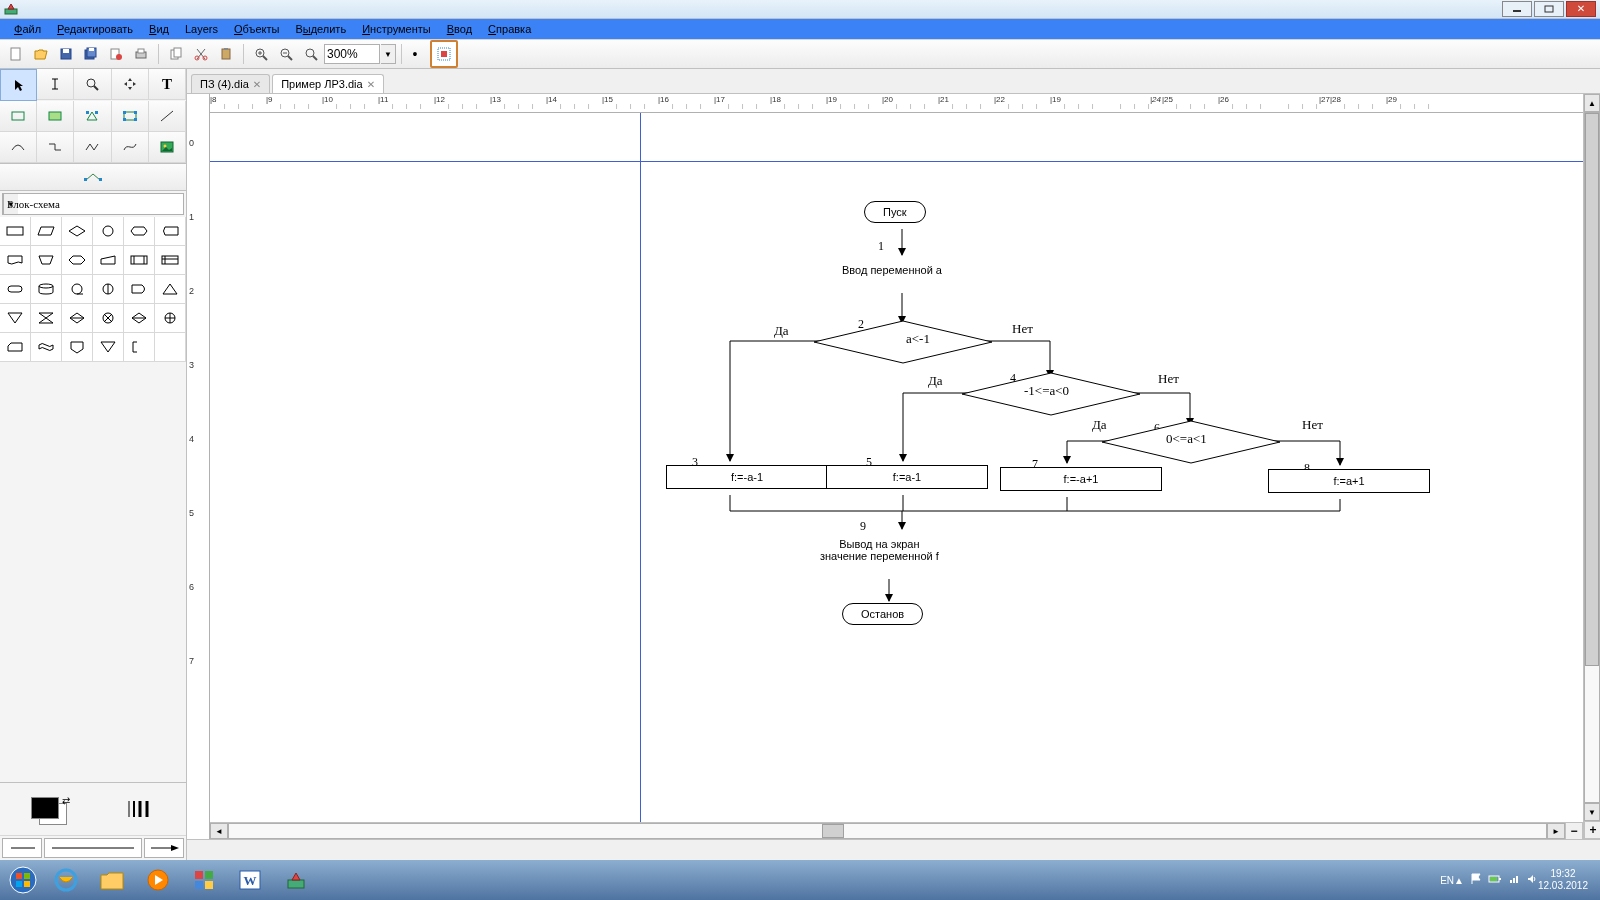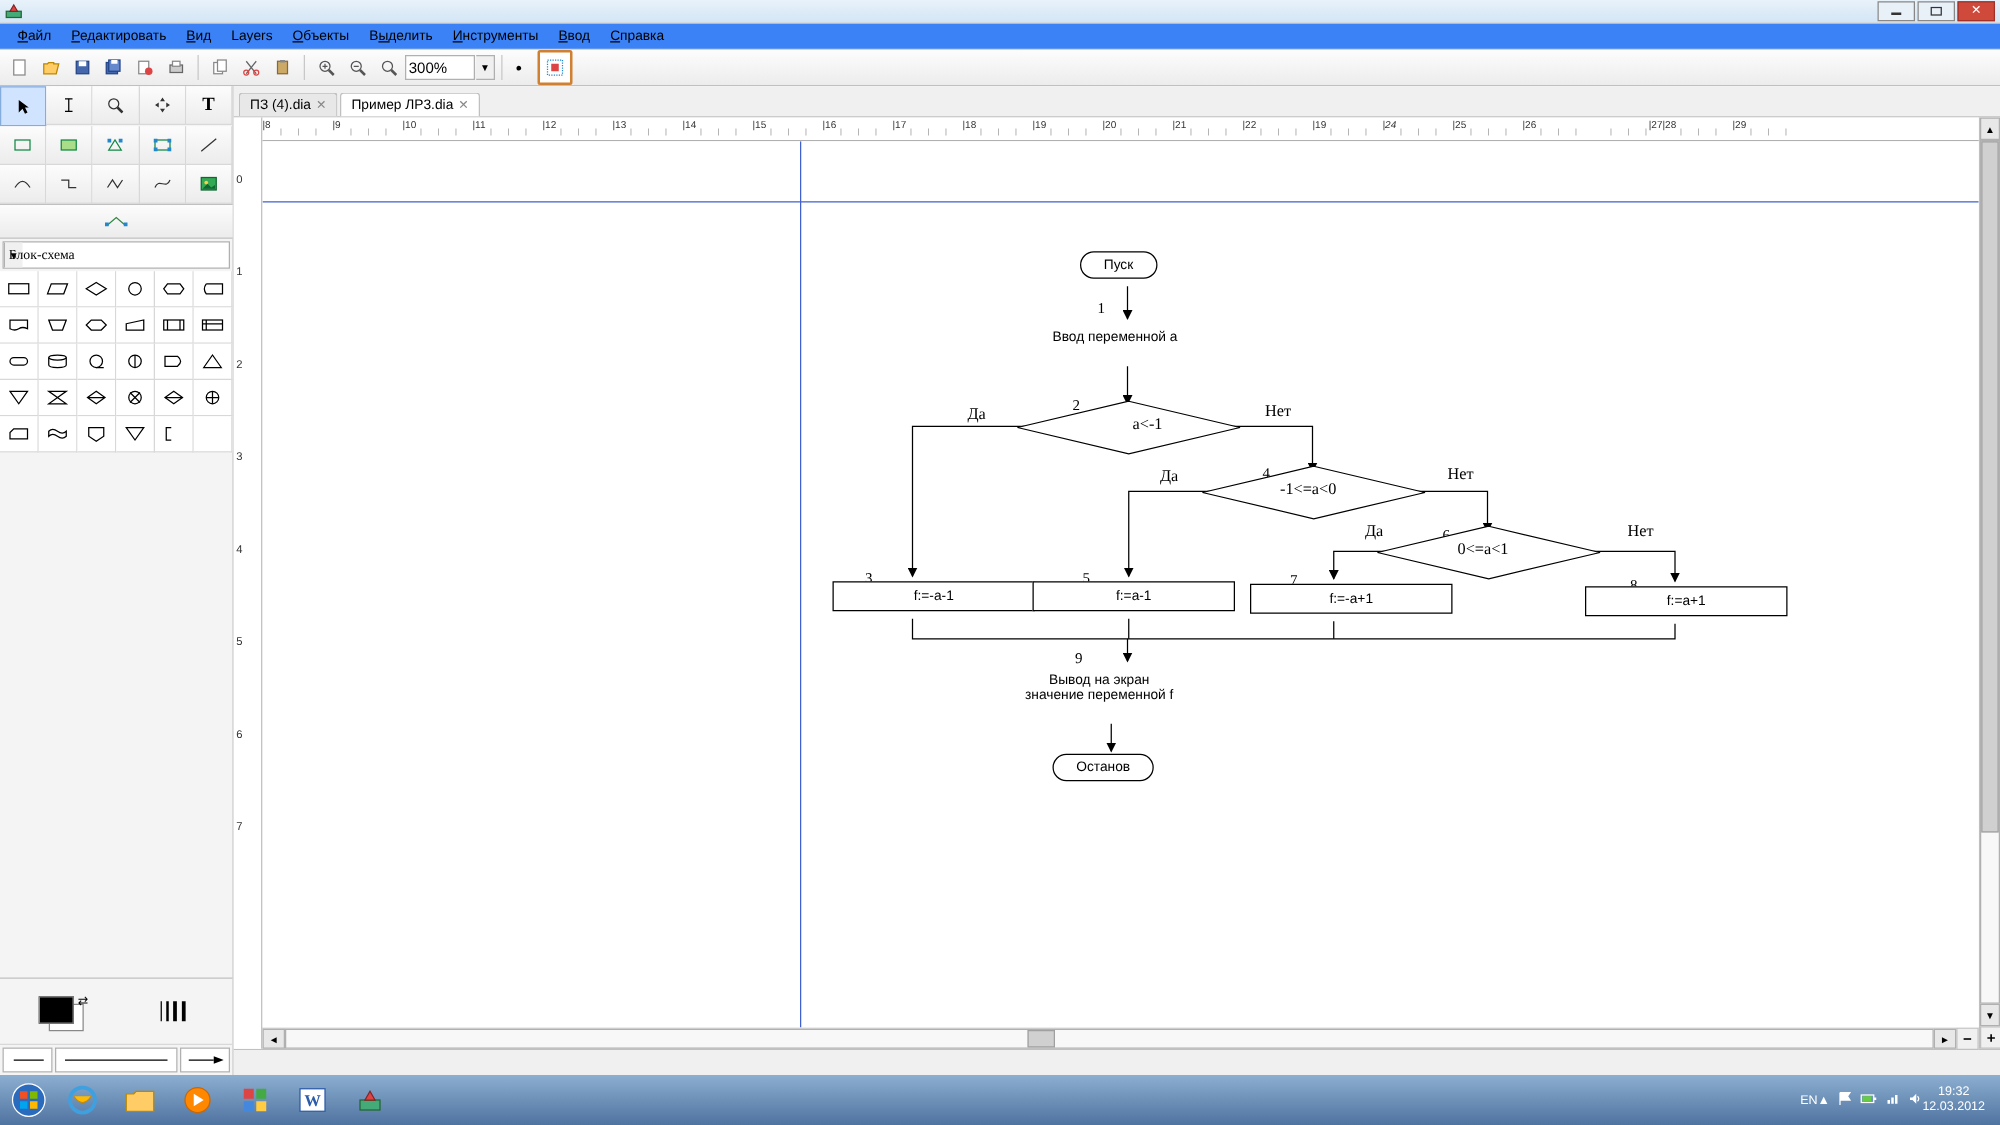--- a/index.html
+++ b/index.html
@@ -589,21 +589,21 @@
               <span class="tick" style="left: 756px; top: 9px; font-size: 6px; color: rgb(136, 136, 136);">|</span>
               <span class="tick" style="left: 770px; top: 9px; font-size: 6px; color: rgb(136, 136, 136);">|</span>
               <span class="tick" style="left: 784px;">|22</span>
               <span class="tick" style="left: 798px; top: 9px; font-size: 6px; color: rgb(136, 136, 136);">|</span>
               <span class="tick" style="left: 812px; top: 9px; font-size: 6px; color: rgb(136, 136, 136);">|</span>
               <span class="tick" style="left: 826px; top: 9px; font-size: 6px; color: rgb(136, 136, 136);">|</span>
               <span class="tick" style="left: 840px;">|19</span>
               <span class="tick" style="left: 854px; top: 9px; font-size: 6px; color: rgb(136, 136, 136);">|</span>
               <span class="tick" style="left: 868px; top: 9px; font-size: 6px; color: rgb(136, 136, 136);">|</span>
               <span class="tick" style="left: 882px; top: 9px; font-size: 6px; color: rgb(136, 136, 136);">|</span>
-              <span class="tick" style="left: 896px; font-style: italic;">|24</span>
+              <span class="tick" style="left: 940px; font-style: italic;">|24</span>
               <span class="tick" style="left: 910px; top: 9px; font-size: 6px; color: rgb(136, 136, 136);">|</span>
               <span class="tick" style="left: 924px; top: 9px; font-size: 6px; color: rgb(136, 136, 136);">|</span>
               <span class="tick" style="left: 938px; top: 9px; font-size: 6px; color: rgb(136, 136, 136);">|</span>
               <span class="tick" style="left: 952px;">|25</span>
               <span class="tick" style="left: 966px; top: 9px; font-size: 6px; color: rgb(136, 136, 136);">|</span>
               <span class="tick" style="left: 980px; top: 9px; font-size: 6px; color: rgb(136, 136, 136);">|</span>
               <span class="tick" style="left: 994px; top: 9px; font-size: 6px; color: rgb(136, 136, 136);">|</span>
               <span class="tick" style="left: 1008px;">|26</span>
               <span class="tick" style="left: 1022px; top: 9px; font-size: 6px; color: rgb(136, 136, 136);">|</span>
               <span class="tick" style="left: 1036px; top: 9px; font-size: 6px; color: rgb(136, 136, 136);">|</span>

